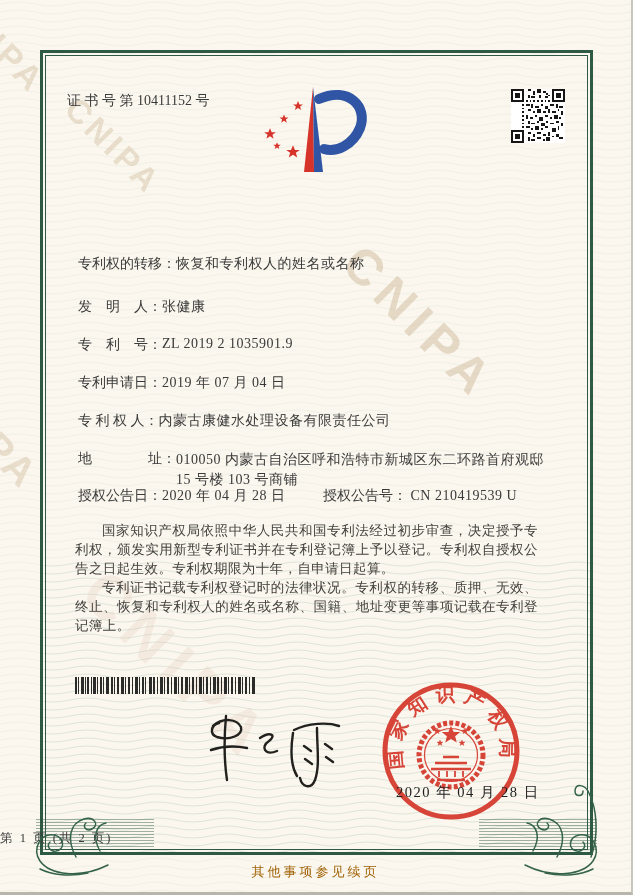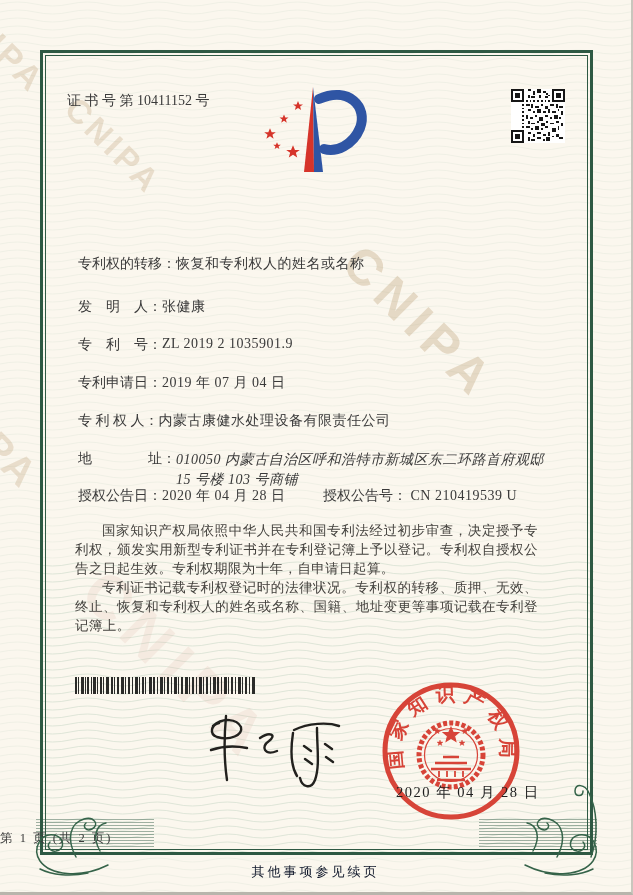--- a/index.html
+++ b/index.html
@@ -31,36 +31,36 @@
   .cert-no{left:67px;top:92px;font-size:14px;z-index:3;}
   .logo{left:252px;top:84px;z-index:3;}
   .qr{left:511px;top:89px;z-index:3;}
   .title{left:0;right:0;top:176px;text-align:center;font-size:31px;font-weight:bold;
     letter-spacing:9px;color:#262626;z-index:3;}
   
   .fields{left:78px;top:255px;width:475px;font-size:14px;z-index:3;}
   .frow{position:absolute;left:0;display:flex;align-items:flex-start;white-space:nowrap;}
   .flabel{white-space:pre;flex:none;}
   .fvalue{letter-spacing:0.5px;}
-  .addr-val{white-space:normal;width:384px;line-height:20px;font-style:italic;}
+  .addr-val{white-space:normal;width:384px;line-height:20px;}
   .grant2{position:absolute;left:245px;top:0;white-space:nowrap;}
   
   .paras{left:75px;top:521px;width:463px;font-size:13.5px;line-height:19px;z-index:3;}
   .paras p{margin:0;text-indent:2em;text-align:justify;letter-spacing:0.4px;color:#44423e;}
   
   .barcode{left:75px;top:677px;z-index:3;}
   
   .signoff{left:80px;top:727px;font-size:15px;line-height:29px;letter-spacing:3px;z-index:3;color:#35332f;}
   .signature{left:196px;top:706px;z-index:3;}
   
   .seal{left:379px;top:679px;z-index:5;opacity:0.93;}
   .seal-date{left:396px;top:783px;font-size:14.5px;letter-spacing:1.5px;color:#1e1e1e;z-index:6;}
   
   .page-info{left:0;right:0;top:830px;text-align:left;font-size:12.5px;letter-spacing:2px;z-index:3;}
-  .footer-note{left:0;right:0;top:863px;text-align:center;font-size:13px;letter-spacing:3px;color:#0f172a;z-index:3;}
+  .footer-note{left:0;right:0;top:863px;text-align:center;font-size:13px;letter-spacing:3px;color:#a16207;z-index:3;}
   .ornaments{left:0;top:770px;z-index:3;pointer-events:none;}
   .lines-band{position:absolute;top:819px;width:118px;height:32px;z-index:2;
     background:repeating-linear-gradient(to bottom,rgba(46,89,67,0.45) 0 1px,rgba(46,89,67,0) 1px 3px);}
   .lb-left{left:36px;} .lb-right{left:479px;}
 </style>
 </head>
 <body>
 
 <div class="page">
 

